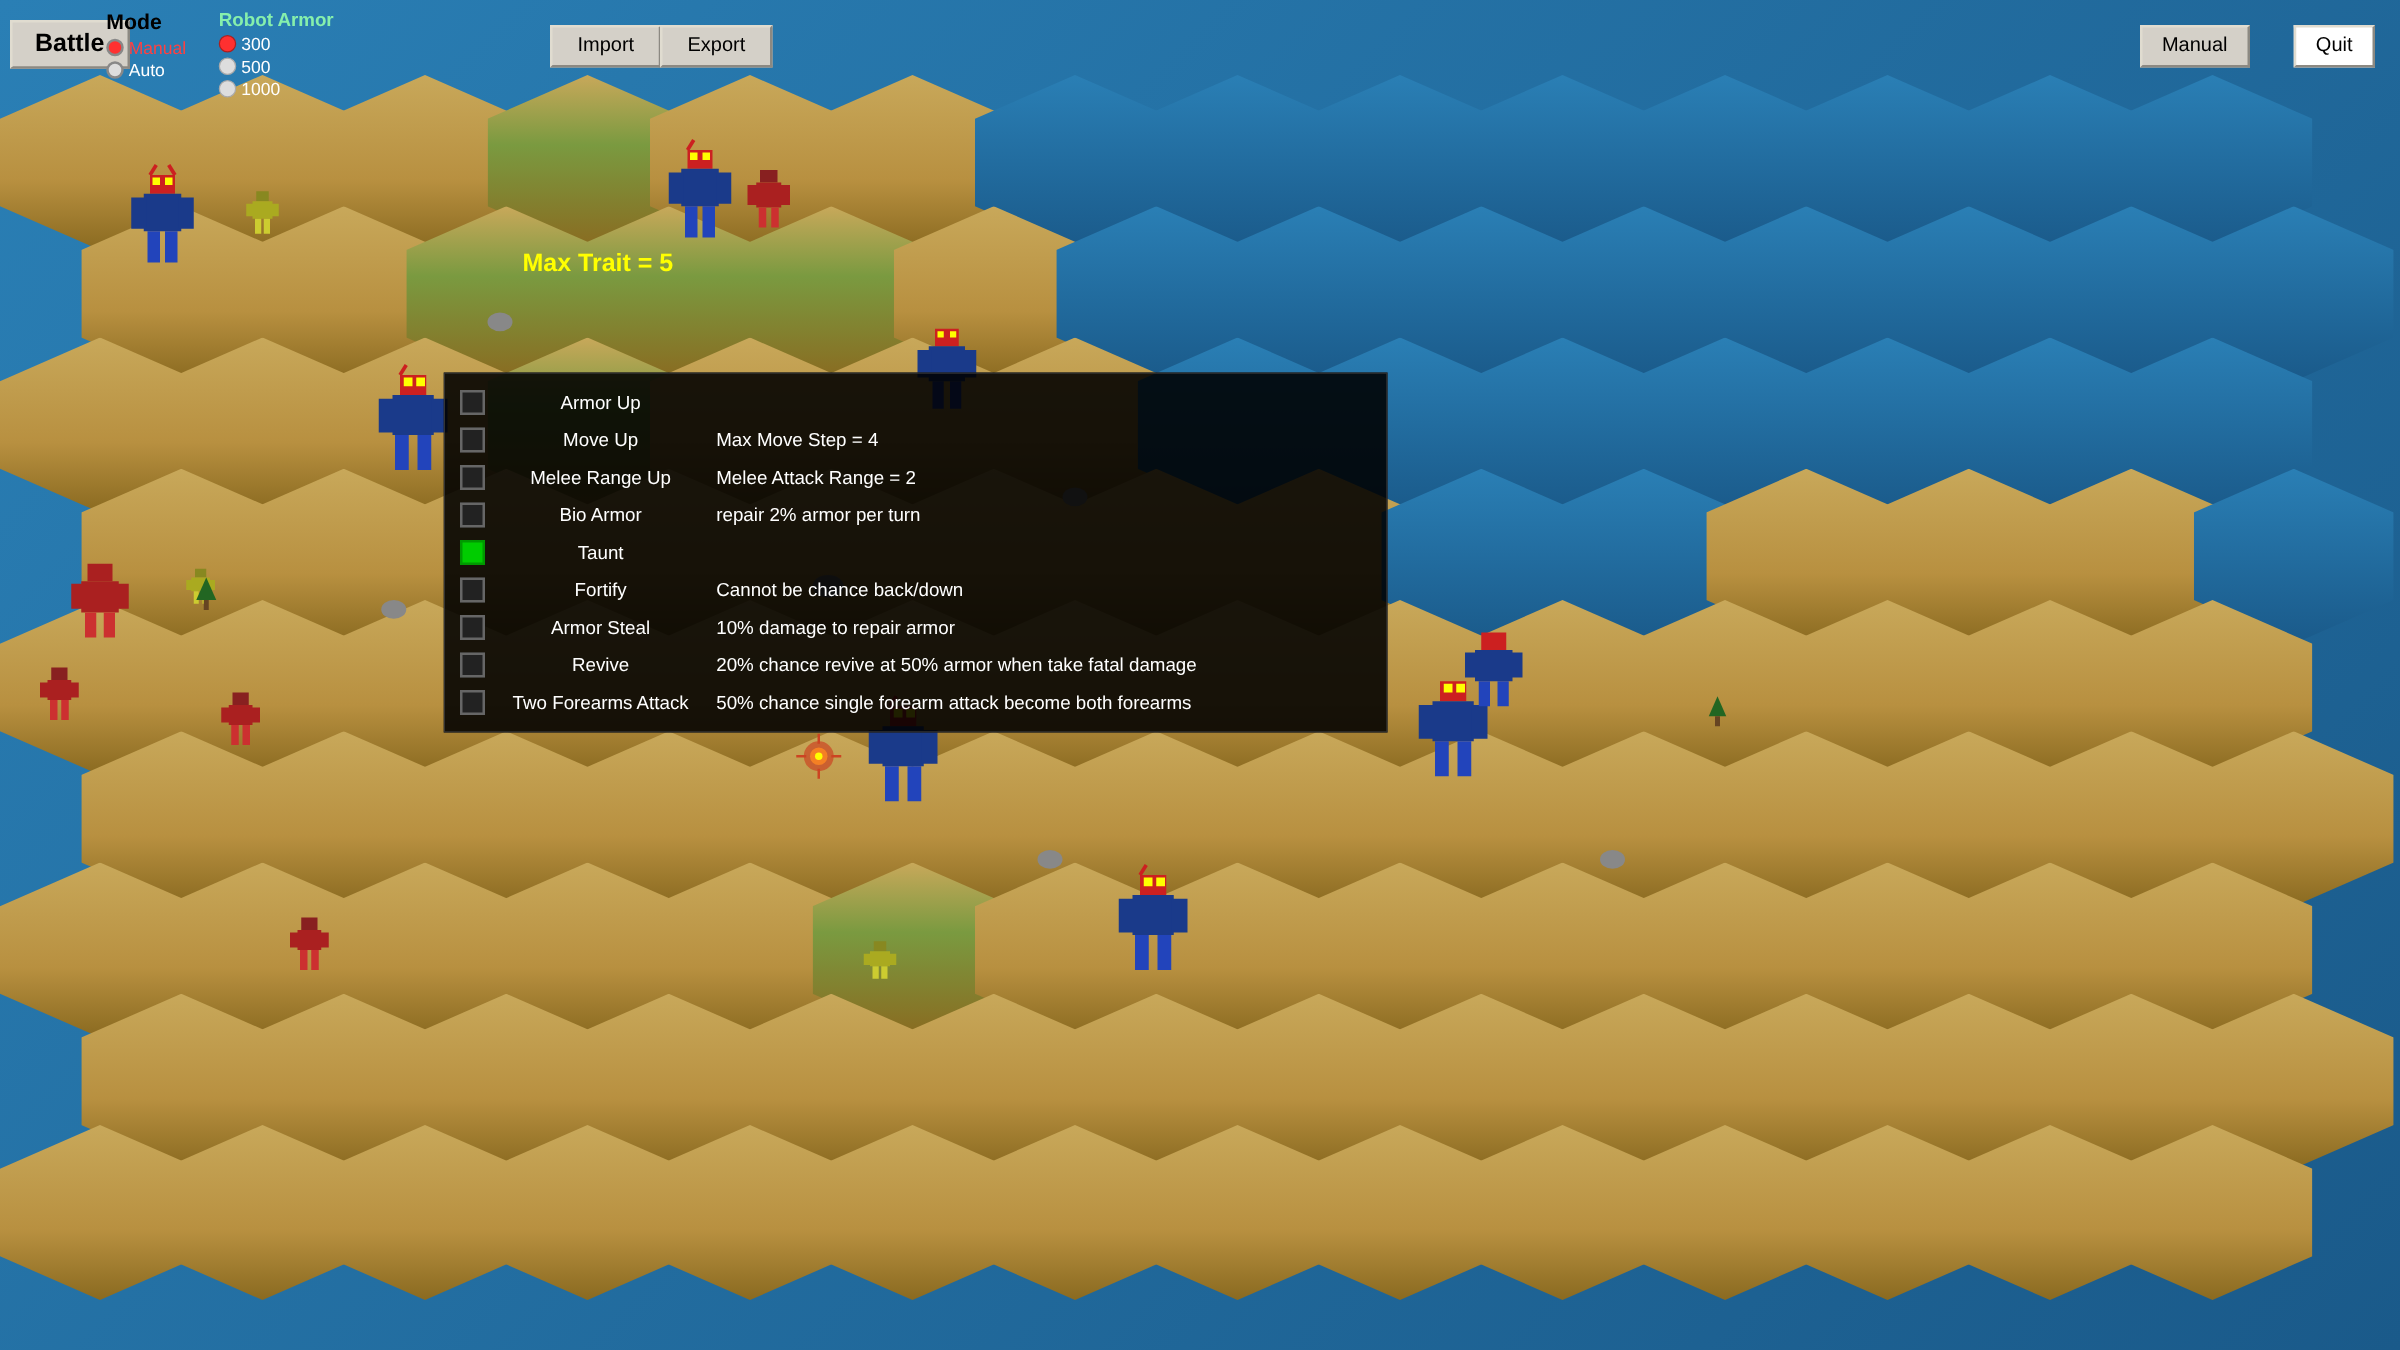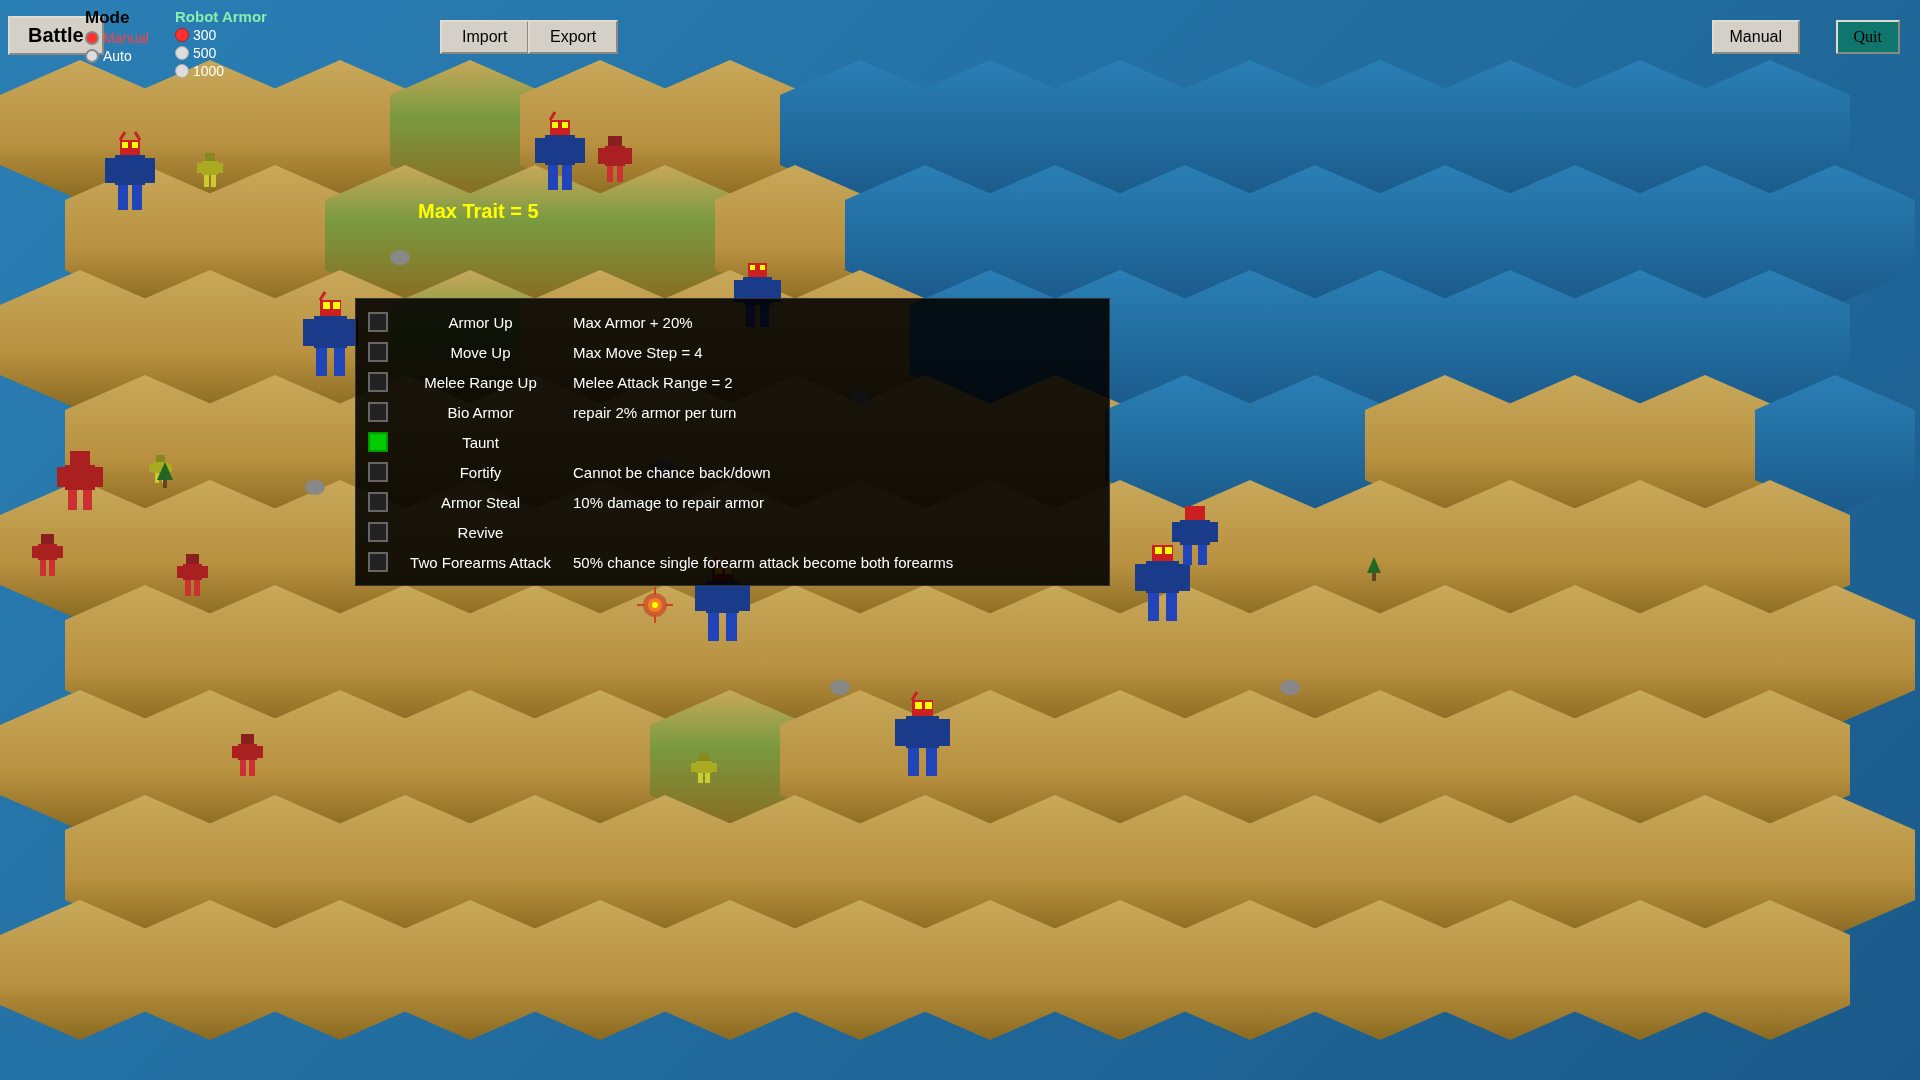--- a/index.html
+++ b/index.html
@@ -187,27 +187,26 @@
       cursor: pointer;
       pointer-events: all;
       color: #000;
     }
 
     #quit-btn {
       position: absolute;
       top: 20px;
       right: 20px;
       padding: 6px 16px;
-      background: #0f766e;
+      background: #ffffff;
       border: 2px outset #e0dcd0;
       font-size: 16px;
       cursor: pointer;
       pointer-events: all;
       color: #000;
-      font-family: Liberation Serif, serif;
     }
 
     
     #max-trait {
       position: absolute;
       top: 200px;
       left: 418px;
       color: #ffff00;
       font-size: 20px;
       font-weight: bold;
@@ -642,21 +641,20 @@
   <button id="manual-btn">Manual</button>
 
   <button id="quit-btn">Quit</button>
 
   <div id="max-trait">Max Trait = 5</div>
 
   <div id="traits-panel">
   <div class="trait-row">
         <div class="trait-checkbox"></div>
         <span class="trait-name">Armor Up</span>
-        <span class="trait-desc">Max Armor + 20%</span>
       </div>
       <div class="trait-row">
         <div class="trait-checkbox"></div>
         <span class="trait-name">Move Up</span>
         <span class="trait-desc">Max Move Step = 4</span>
       </div>
       <div class="trait-row">
         <div class="trait-checkbox"></div>
         <span class="trait-name">Melee Range Up</span>
         <span class="trait-desc">Melee Attack Range = 2</span>
@@ -676,20 +674,21 @@
         <span class="trait-desc">Cannot be chance back/down</span>
       </div>
       <div class="trait-row">
         <div class="trait-checkbox"></div>
         <span class="trait-name">Armor Steal</span>
         <span class="trait-desc">10% damage to repair armor</span>
       </div>
       <div class="trait-row">
         <div class="trait-checkbox"></div>
         <span class="trait-name">Revive</span>
+        <span class="trait-desc">20% chance revive at 50% armor when take fatal damage</span>
       </div>
       <div class="trait-row">
         <div class="trait-checkbox"></div>
         <span class="trait-name">Two Forearms Attack</span>
         <span class="trait-desc">50% chance single forearm attack become both forearms</span>
       </div>
     </div>
 </div>
 
 </body></html>

